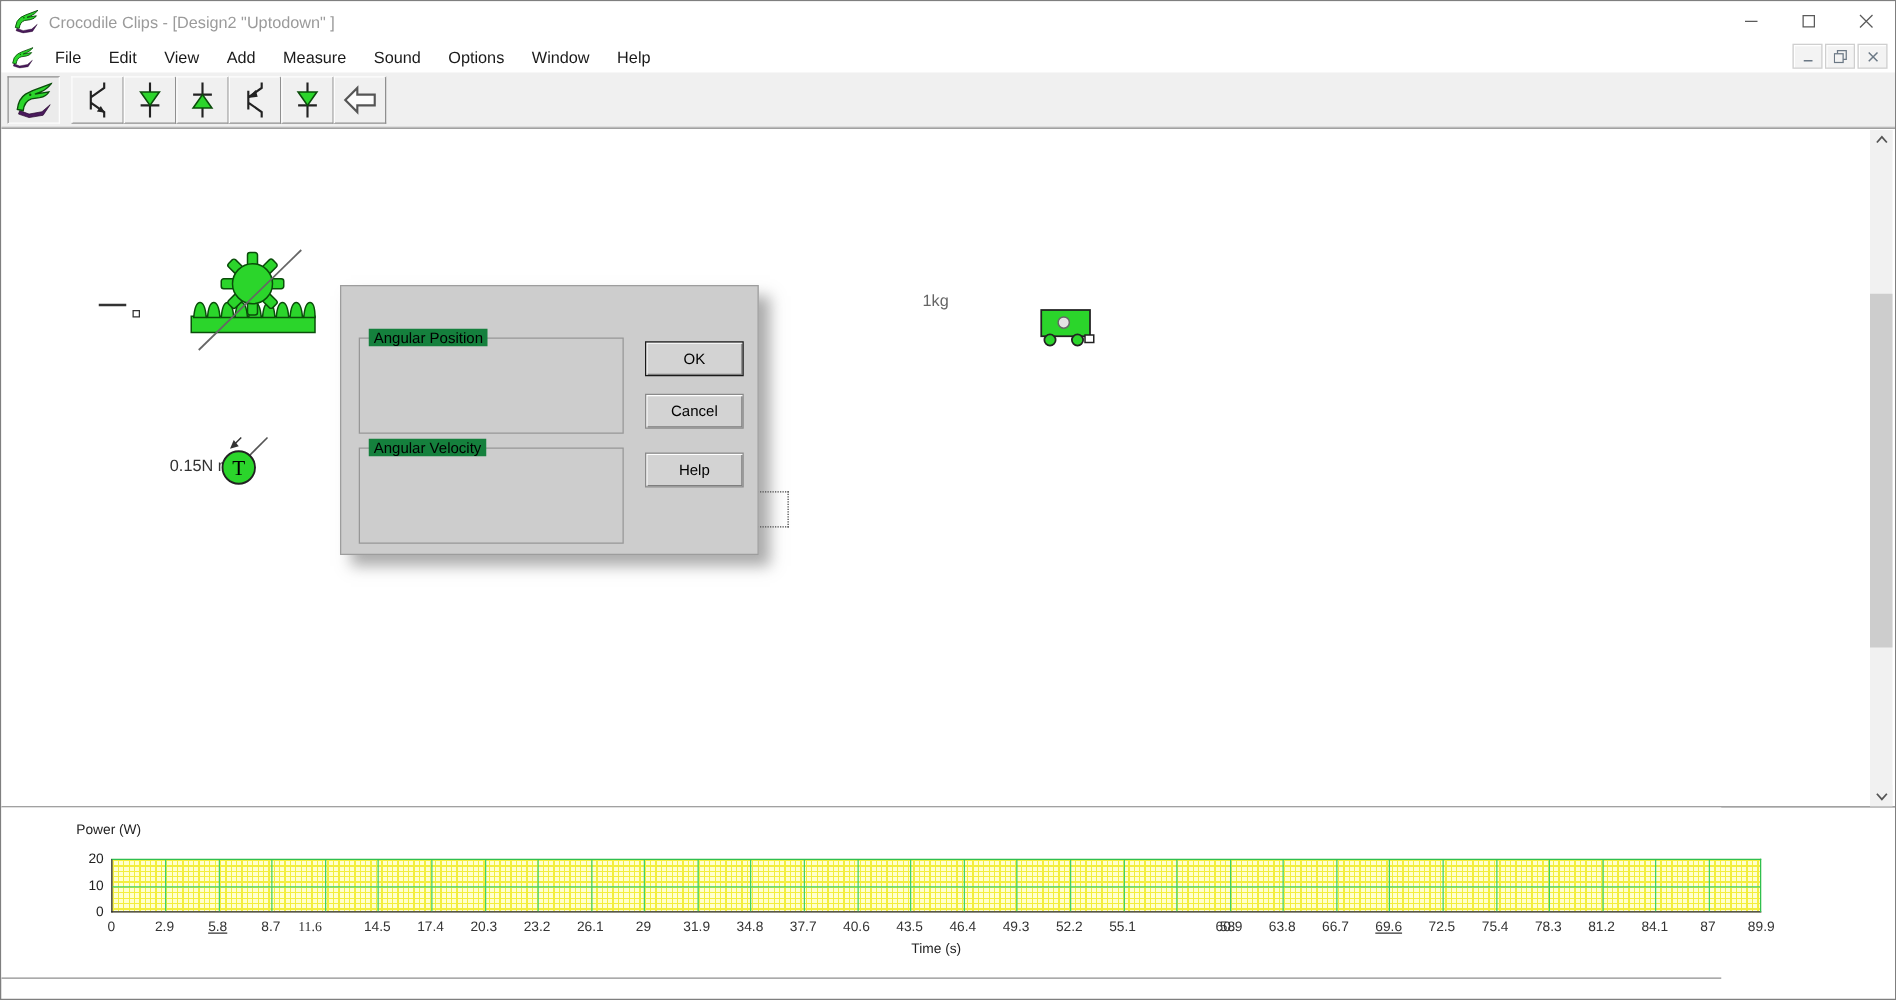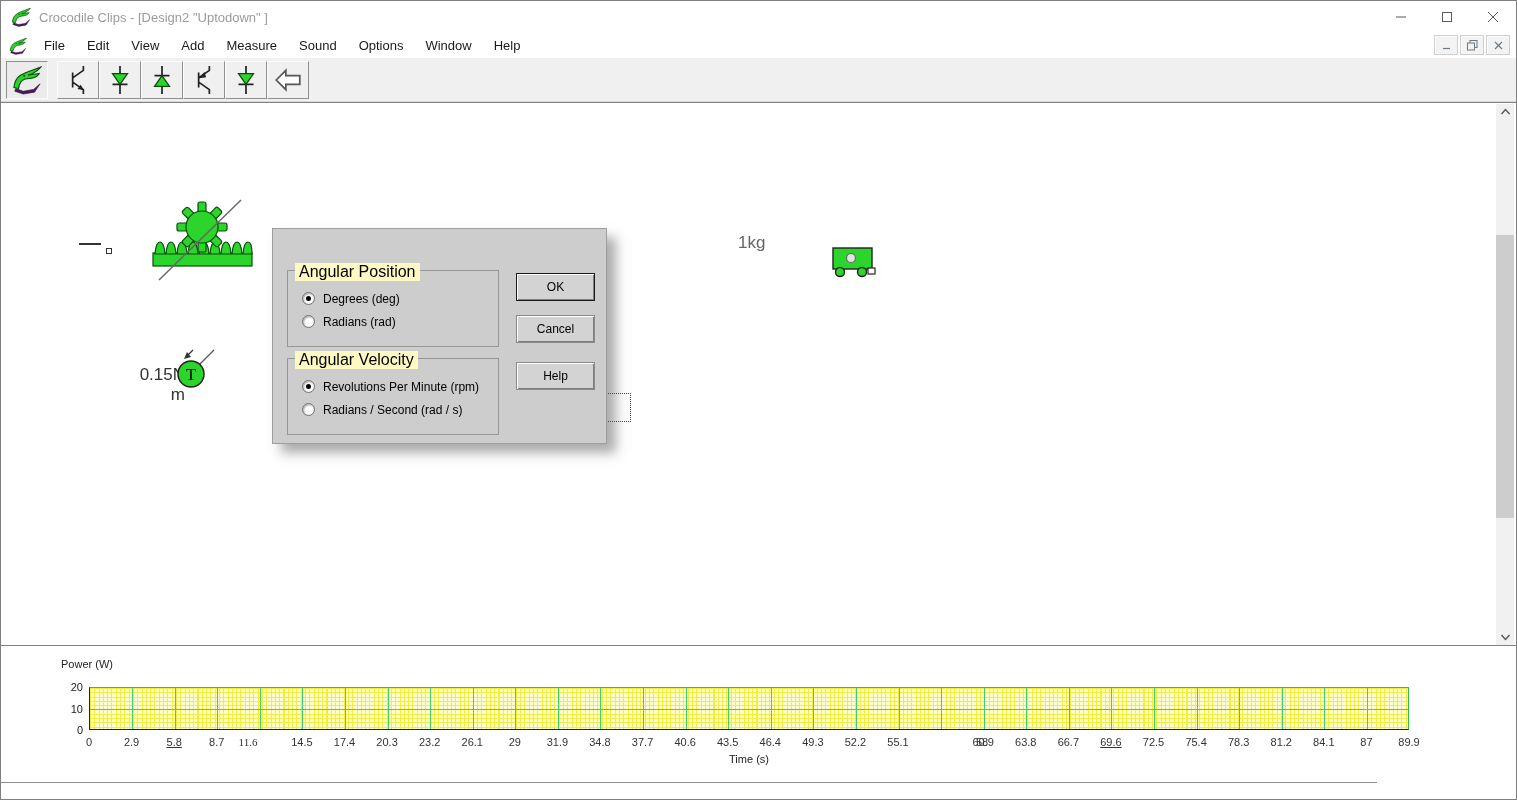--- a/index.html
+++ b/index.html
@@ -31,42 +31,42 @@
   #toolbar-buttons { display:flex; margin-left:5px; }
   .tool-btn { width:42px; height:38px; background:#f0f0f0;
     border:1px solid; border-color:#fdfdfd #8f8f8f #8f8f8f #fdfdfd;
     display:flex; align-items:center; justify-content:center; }
   .tool-btn.pressed { border-color:#8f8f8f #fdfdfd #fdfdfd #8f8f8f; background:#ebebeb; }
   .tool-btn:nth-child(2) { margin-left:9px; }
   .tool-glyph { width:30px; height:30px; }
   
   .canvas { position:absolute; left:0; top:101px; width:1517px; height:544px; background:#fff;
     border-top:1px solid #828282; border-bottom:1px solid #828282; }
-  .part-label { position:absolute; font-size:17px; color:#555; }
+  .part-label { position:absolute; font-size:13px; color:#555; }
   #torque-label { width:56px; text-align:right; color:#333; }
   .axle-line { position:absolute; background:#333; }
   .axle-node { position:absolute; width:6px; height:6px; background:#fff; border:1px solid #333; }
   .marquee { position:absolute; border:1px dotted #444; z-index:5; background:transparent; }
   
   .vscroll { position:absolute; right:4px; top:1px; width:18px; height:541px; background:#f1f1f1; }
   .scroll-arrow { position:absolute; left:0; width:18px; height:17px; background:#f1f1f1;
     display:flex; align-items:center; justify-content:center; }
   .scroll-arrow.up { top:0; } .scroll-arrow.down { bottom:0; }
   .scroll-thumb { position:absolute; left:0; top:131px; width:18px; height:283px; background:#cdcdcd; }
   
   .dialog { position:absolute; left:271px; top:125px; width:335px; height:216px; z-index:10;
     background:#cdcdcd; border:1px solid #9d9d9d; box-shadow:9px 9px 11px rgba(90,90,90,0.5);
     font-size:12px; color:#000; }
   .dialog-titlebar { position:relative; height:27px; background:#fff; display:flex; align-items:center; }
   .dialog-title { margin-left:12px; font-size:13px; }
   .dialog-close { position:absolute; right:11px; top:4px; font-size:14px; color:#333; }
   .group-box { position:absolute; left:14px; width:212px; border:1px solid #979797; }
   #group-angular-position { top:41px; height:77px; }
   #group-angular-velocity { top:129px; height:77px; }
-  .group-label { position:absolute; top:-8px; left:7px; background:#fef9c3; padding:0 4px; font-size:16px; }
+  .group-label { position:absolute; top:-8px; left:7px; background:#15803d; padding:0 4px; font-size:12px; }
   .radio-list { padding:16px 0 0 14px; }
   .radio-row { display:flex; align-items:center; height:23px; }
   .radio { width:13px; height:13px; border-radius:50%; background:#fff; border:1px solid #6f6f6f;
     box-shadow:inset 1px 1px 2px rgba(0,0,0,0.35); position:relative; flex:0 0 13px; }
   .radio.checked::after { content:""; position:absolute; left:3px; top:3px; width:5px; height:5px;
     border-radius:50%; background:#000; }
   .radio-text { margin-left:8px; }
   #dialog-buttons { position:absolute; left:0; top:0; width:100%; height:100%; pointer-events:none; }
   .dlg-btn { position:absolute; left:243px; width:79px; height:28px; background:#d3d3d3;
     border:1px solid #8a8a8a; box-shadow:inset 1px 1px 0 #fff, inset -1px -1px 0 #7e7e7e;
@@ -277,43 +277,23 @@
       <circle cx="10" cy="28" r="4.5" fill="#2bd52b" stroke="#222" stroke-width="1.4"></circle>
       <circle cx="32" cy="28" r="4.5" fill="#2bd52b" stroke="#222" stroke-width="1.4"></circle>
       <rect x="38" y="24" width="7" height="6" fill="#fff" stroke="#222" stroke-width="1.2"></rect>
     </svg>
 
     <div class="marquee" style="left:596px; top:290px; width:34px; height:29px;"></div>
 
     <div class="dialog" id="units-dialog">
       <div class="group-box" id="group-angular-position">
         <span class="group-label">Angular Position</span>
-        <div class="radio-list">
-            <div class="radio-row">
-              <span class="radio checked"></span>
-              <span class="radio-text">Degrees (deg)</span>
-            </div>
-            <div class="radio-row">
-              <span class="radio"></span>
-              <span class="radio-text">Radians (rad)</span>
-            </div>
-          </div>
       </div>
       <div class="group-box" id="group-angular-velocity">
         <span class="group-label">Angular Velocity</span>
-        <div class="radio-list">
-            <div class="radio-row">
-              <span class="radio checked"></span>
-              <span class="radio-text">Revolutions Per Minute (rpm)</span>
-            </div>
-            <div class="radio-row">
-              <span class="radio"></span>
-              <span class="radio-text">Radians / Second (rad / s)</span>
-            </div>
-          </div>
       </div>
       <div id="dialog-buttons">
           <button class="dlg-btn default" style="top: 44px;">OK</button>
           <button class="dlg-btn" style="top: 86px;">Cancel</button>
           <button class="dlg-btn" style="top: 133px;">Help</button>
         </div>
     </div>
 
     <div class="vscroll">
       <div class="scroll-arrow up">

